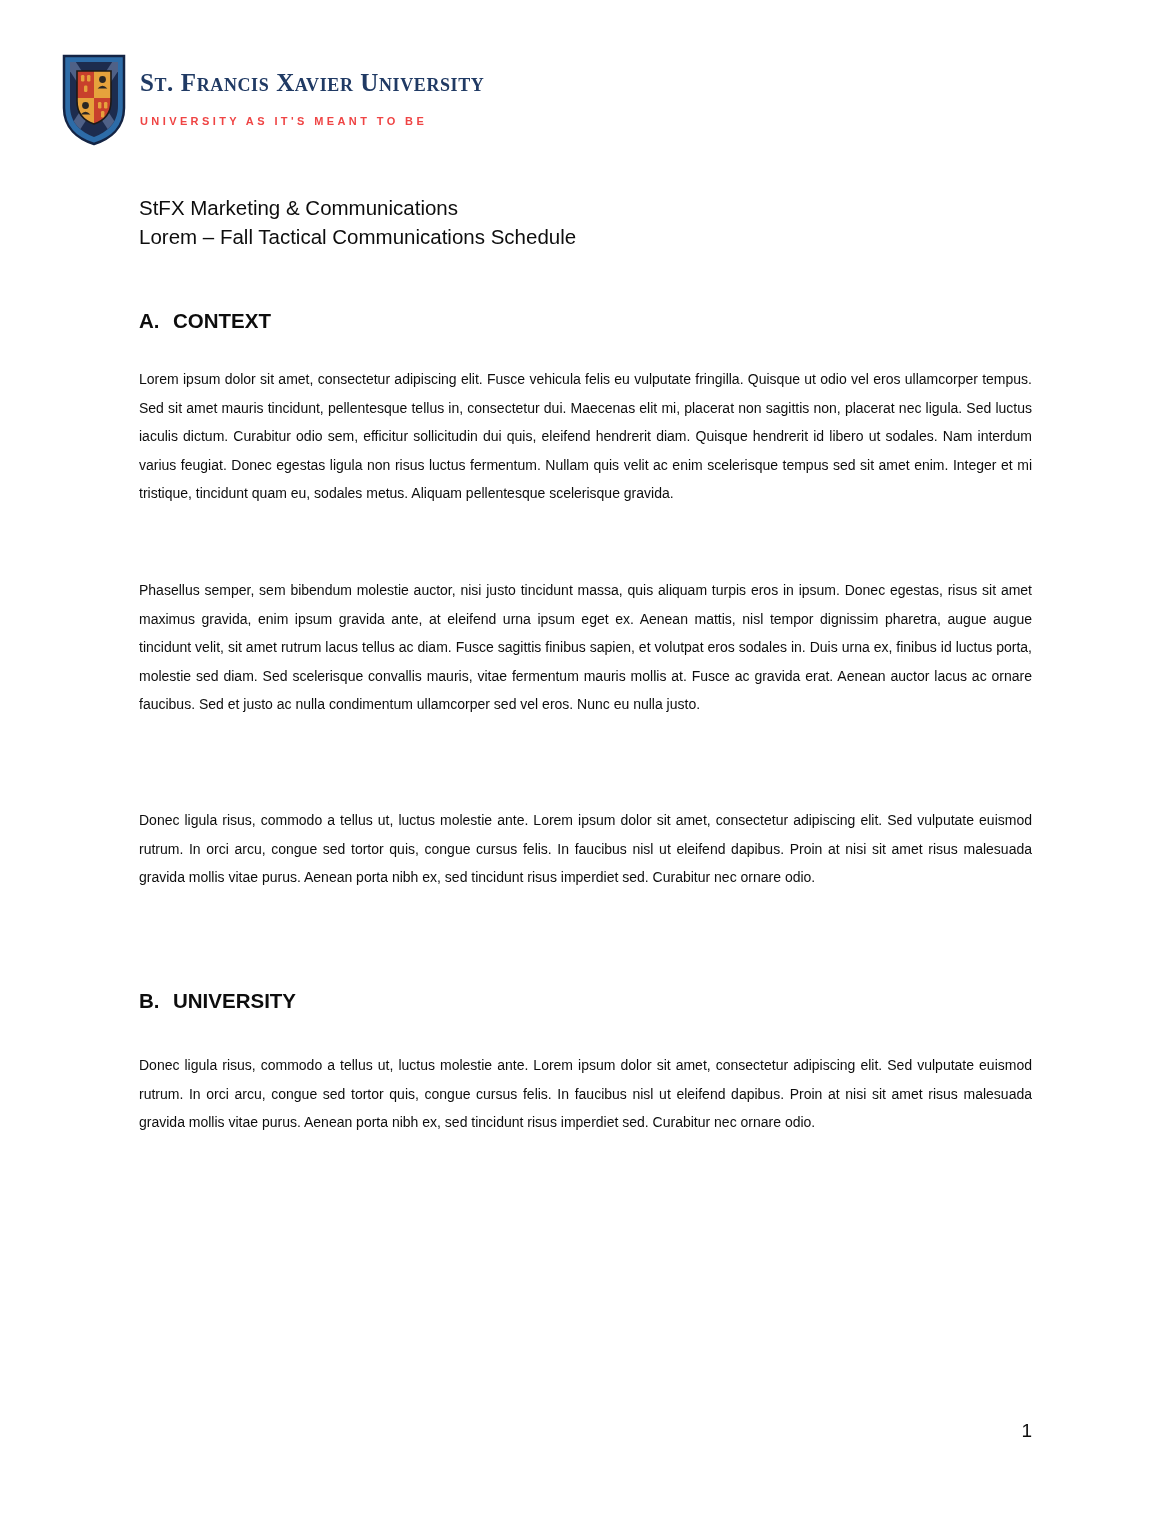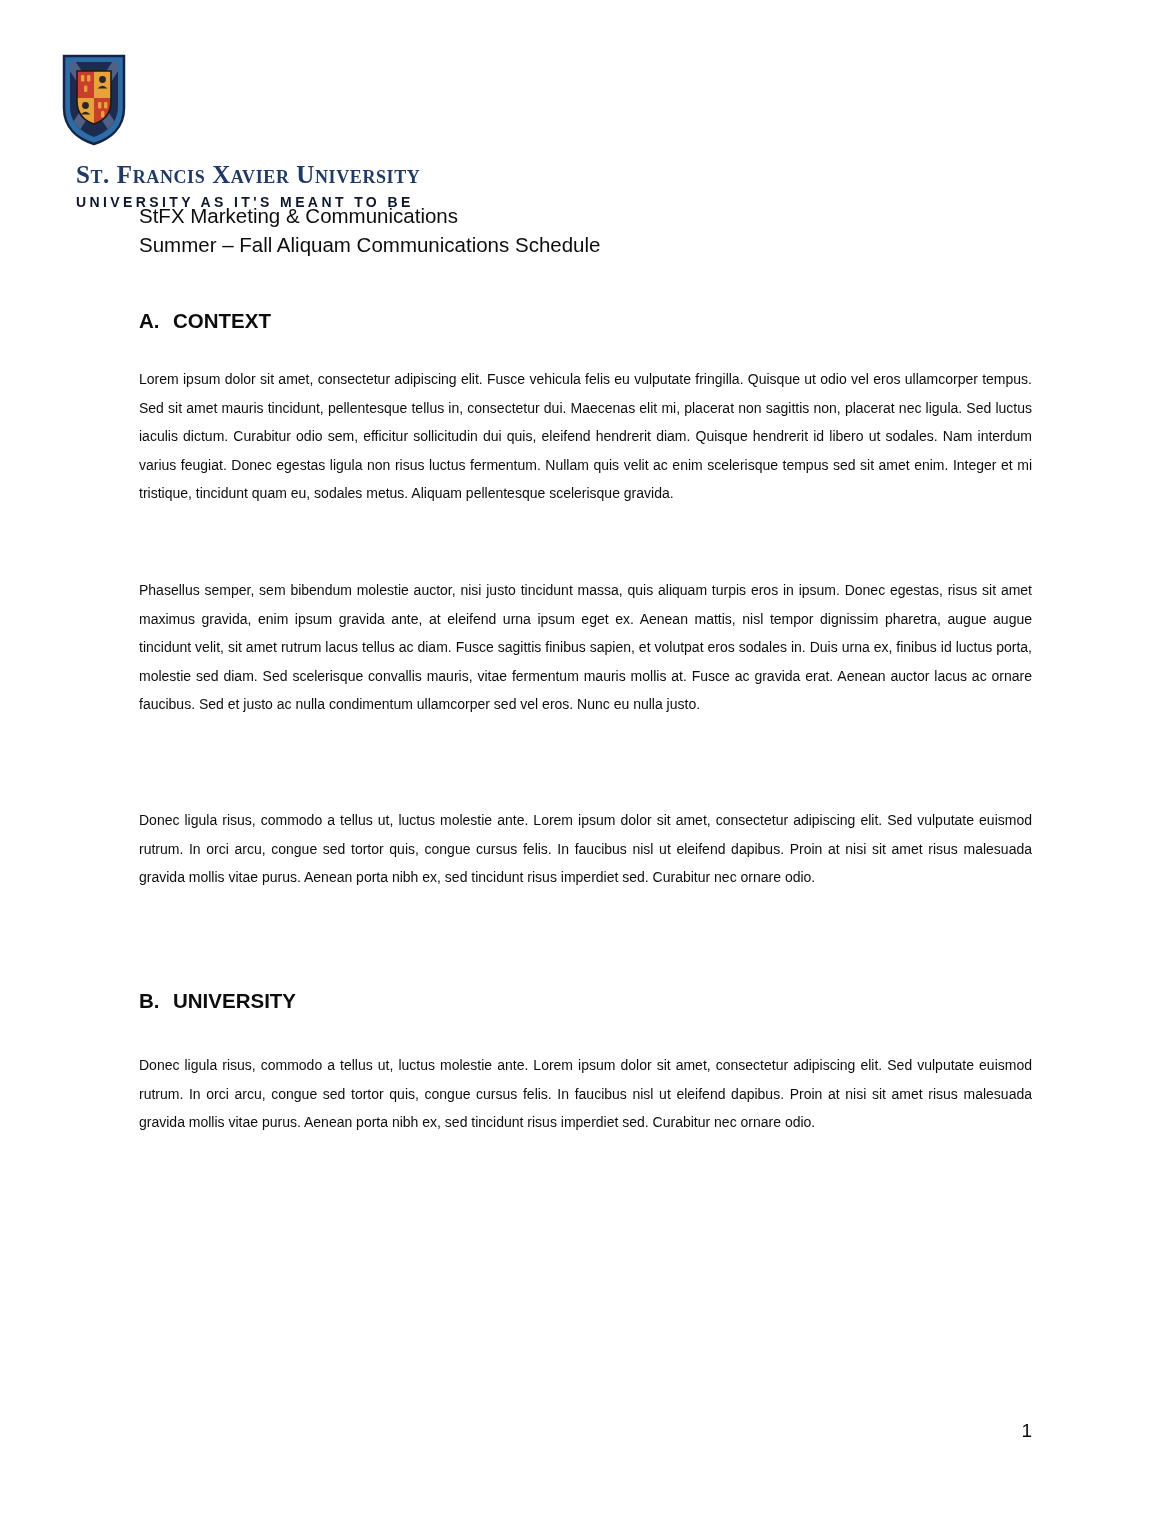--- a/index.html
+++ b/index.html
@@ -16,47 +16,46 @@
     overflow: hidden;
   }
 
   
   .logo-block {
     position: absolute;
     left: 62px;
     top: 54px;
     display: flex;
     align-items: flex-start;
-    flex-direction: column;
   }
   .crest { display: block; }
   .wordmark { margin-left: 14px; padding-top: 15px; }
   .wm-main {
     font-family: "Liberation Serif", serif;
     font-variant: small-caps;
     font-weight: 600;
     font-size: 25px;
     letter-spacing: 0.6px;
     color: #203a64;
     line-height: 1.1;
     white-space: nowrap;
   }
   .wm-tag {
-    margin-top: 5px;
-    font-size: 14px;
+    margin-top: 18px;
+    font-size: 11px;
     font-weight: 700;
     letter-spacing: 3.4px;
-    color: #0f172a;
+    color: #ef4444;
     white-space: nowrap;
   }
 
   
   .abs { position: absolute; left: 139px; width: 893px; }
 
-  .doc-header { top: 193px; font-size: 20.5px; line-height: 29px; color: #0d0d0d; margin-top: 8px; }
+  .doc-header { top: 193px; font-size: 20.5px; line-height: 29px; color: #0d0d0d; }
 
   .heading {
     font-size: 20.5px;
     font-weight: 700;
     color: #0d0d0d;
     display: flex;
   }
   .heading-a { top: 309px; }
   .heading-b { top: 989px; }
   .h-letter { width: 34px; flex: 0 0 34px; }
@@ -128,21 +127,21 @@
       <path d="M15 17 H49 V47 C49 60 41 67 32 70 C23 67 15 60 15 47 Z" fill="none" stroke="#1d1a17" stroke-width="1.6"></path>
     </svg>
     <div class="wordmark">
       <div class="wm-main">St. Francis Xavier University</div>
       <div class="wm-tag">UNIVERSITY AS IT'S MEANT TO BE</div>
     </div>
   </header>
 
   <div class="abs doc-header">
     <div>StFX Marketing &amp; Communications</div>
-    <div>Summer – Fall Aliquam Communications Schedule</div>
+    <div>Lorem – Fall Tactical Communications Schedule</div>
   </div>
 
   <h2 class="abs heading heading-a">
     <span class="h-letter">A.</span>
     <span class="h-title">CONTEXT</span>
   </h2>
   <p class="abs para para-a1">Lorem ipsum dolor sit amet, consectetur adipiscing elit. Fusce vehicula felis eu vulputate fringilla. Quisque ut odio vel eros ullamcorper tempus. Sed sit amet mauris tincidunt, pellentesque tellus in, consectetur dui. Maecenas elit mi, placerat non sagittis non, placerat nec ligula. Sed luctus iaculis dictum. Curabitur odio sem, efficitur sollicitudin dui quis, eleifend hendrerit diam. Quisque hendrerit id libero ut sodales. Nam interdum varius feugiat. Donec egestas ligula non risus luctus fermentum. Nullam quis velit ac enim scelerisque tempus sed sit amet enim. Integer et mi tristique, tincidunt quam eu, sodales metus. Aliquam pellentesque scelerisque gravida.</p>
   <p class="abs para para-a2">Phasellus semper, sem bibendum molestie auctor, nisi justo tincidunt massa, quis aliquam turpis eros in ipsum. Donec egestas, risus sit amet maximus gravida, enim ipsum gravida ante, at eleifend urna ipsum eget ex. Aenean mattis, nisl tempor dignissim pharetra, augue augue tincidunt velit, sit amet rutrum lacus tellus ac diam. Fusce sagittis finibus sapien, et volutpat eros sodales in. Duis urna ex, finibus id luctus porta, molestie sed diam. Sed scelerisque convallis mauris, vitae fermentum mauris mollis at. Fusce ac gravida erat. Aenean auctor lacus ac ornare faucibus. Sed et justo ac nulla condimentum ullamcorper sed vel eros. Nunc eu nulla justo.</p>
   <p class="abs para para-a3">Donec ligula risus, commodo a tellus ut, luctus molestie ante. Lorem ipsum dolor sit amet, consectetur adipiscing elit. Sed vulputate euismod rutrum. In orci arcu, congue sed tortor quis, congue cursus felis. In faucibus nisl ut eleifend dapibus. Proin at nisi sit amet risus malesuada gravida mollis vitae purus. Aenean porta nibh ex, sed tincidunt risus imperdiet sed. Curabitur nec ornare odio.</p>
 

